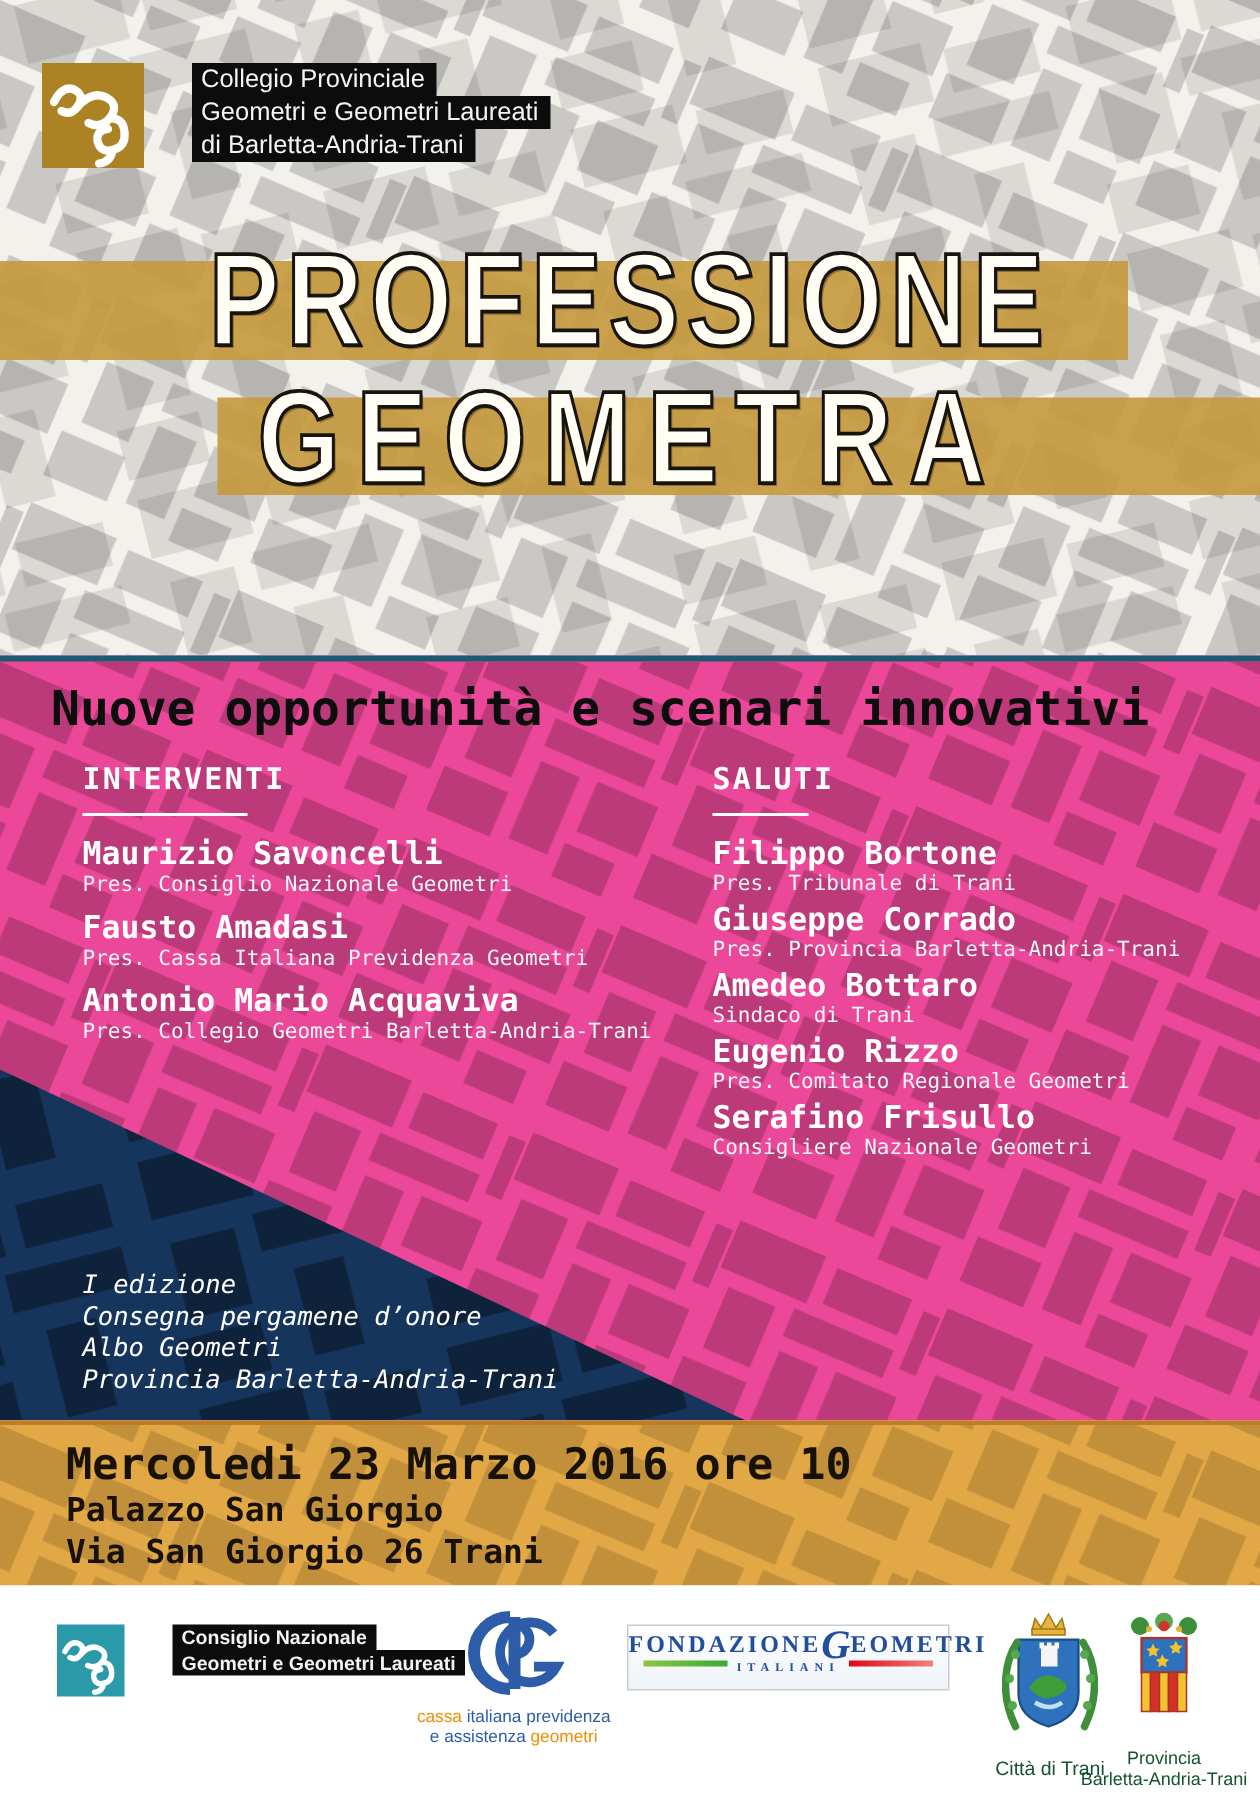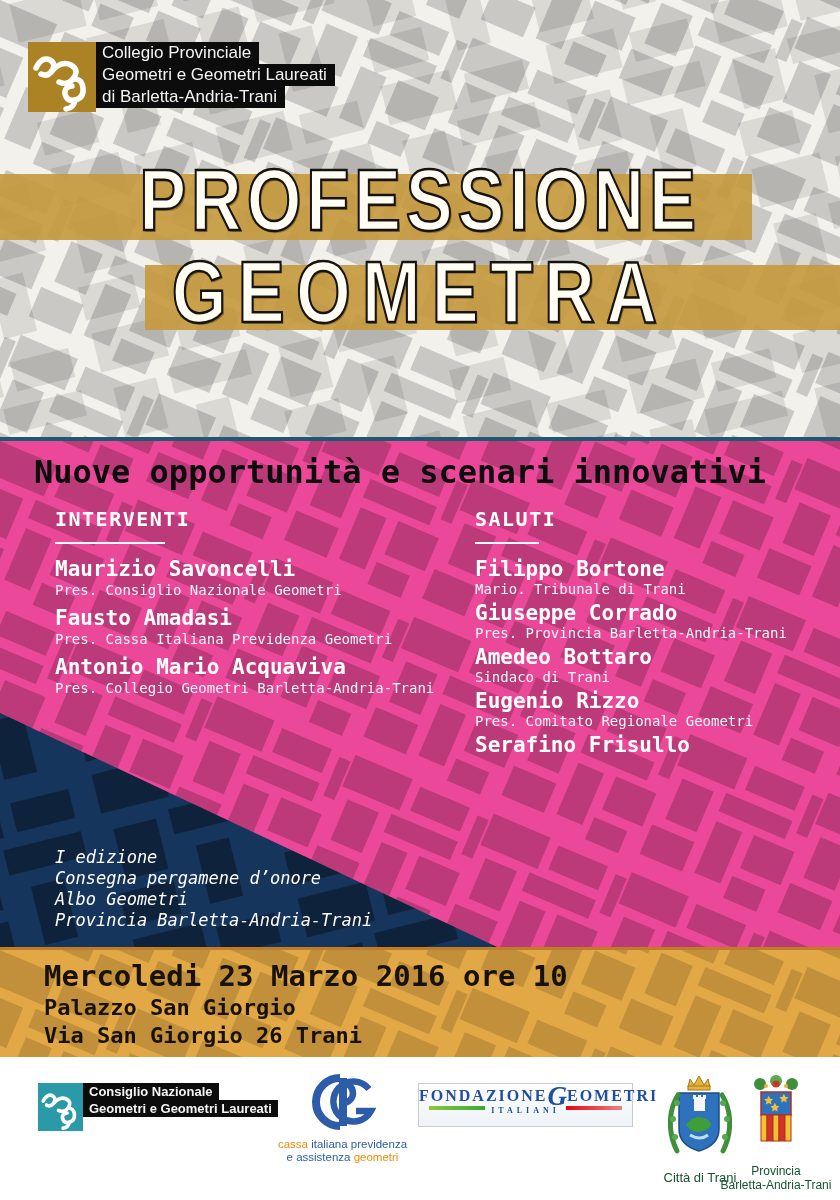--- a/index.html
+++ b/index.html
@@ -6,21 +6,21 @@
   .poster{position:relative;width:840px;height:1200px;margin:0 auto;overflow:hidden;
           background:#fff;font-family:"DejaVu Sans Mono",monospace;}
   svg.layer{position:absolute;left:0;top:0;display:block;}
 
   
   .map-hero{position:absolute;left:0;top:0;width:840px;height:437px;background:#f3f1ec;overflow:hidden;}
   .org-badge{position:absolute;left:28px;top:42px;display:flex;align-items:flex-start;}
   .org-mark{width:68px;height:70px;background:#ab8324;flex:0 0 auto;}
   .org-lines{display:flex;flex-direction:column;align-items:flex-start;}
   .chip{background:#0c0c0c;color:#f4f4f4;font-family:"Liberation Sans",sans-serif;
-        font-size:17px;line-height:19px;padding:1px 8px 2px 6px;white-space:nowrap;}
+        font-size:17px;line-height:19px;padding:1px 8px 2px 6px;white-space:nowrap;margin-left:32px;}
   .title-bar{position:absolute;height:66px;background:rgba(197,152,59,0.90);}
   .bar1{left:0;top:174px;width:752px;}
   .bar2{left:145px;top:265px;right:0;height:65px;}
   .title{position:absolute;left:0;width:100%;text-align:center;margin:0;
          font-family:"Liberation Sans",sans-serif;font-weight:bold;color:#fffdf4;
          -webkit-text-stroke:2.5px #17140e;
          text-shadow:2px 2px 0 rgba(35,25,8,0.35), -1px -1px 0 rgba(35,25,8,0.55);
          transform:scaleX(0.8);}
   .title1{top:158px;font-size:88px;line-height:84px;letter-spacing:6px;}
   .title2{top:250px;font-size:88px;line-height:84px;letter-spacing:14px;}
@@ -168,36 +168,37 @@
         <div class="entry-name">Antonio Mario Acquaviva</div>
         <div class="entry-role">Pres. Collegio Geometri Barletta-Andria-Trani</div>
       </div>
     </div>
 
     <div class="col col-right">
       <div class="col-head">SALUTI</div>
       <div class="rule rule-right"></div>
       <div>
         <div class="entry-name">Filippo Bortone</div>
-        <div class="entry-role">Mario. Tribunale di Trani</div>
+        <div class="entry-role">Pres. Tribunale di Trani</div>
       </div>
       <div>
         <div class="entry-name">Giuseppe Corrado</div>
         <div class="entry-role">Pres. Provincia Barletta-Andria-Trani</div>
       </div>
       <div>
         <div class="entry-name">Amedeo Bottaro</div>
         <div class="entry-role">Sindaco di Trani</div>
       </div>
       <div>
         <div class="entry-name">Eugenio Rizzo</div>
         <div class="entry-role">Pres. Comitato Regionale Geometri</div>
       </div>
       <div>
         <div class="entry-name">Serafino Frisullo</div>
+        <div class="entry-role">Consigliere Nazionale Geometri</div>
       </div>
     </div>
 
     <div class="edition">
       <div>I edizione</div>
       <div>Consegna pergamene d’onore</div>
       <div>Albo Geometri</div>
       <div>Provincia Barletta-Andria-Trani</div>
     </div>
   </section>

